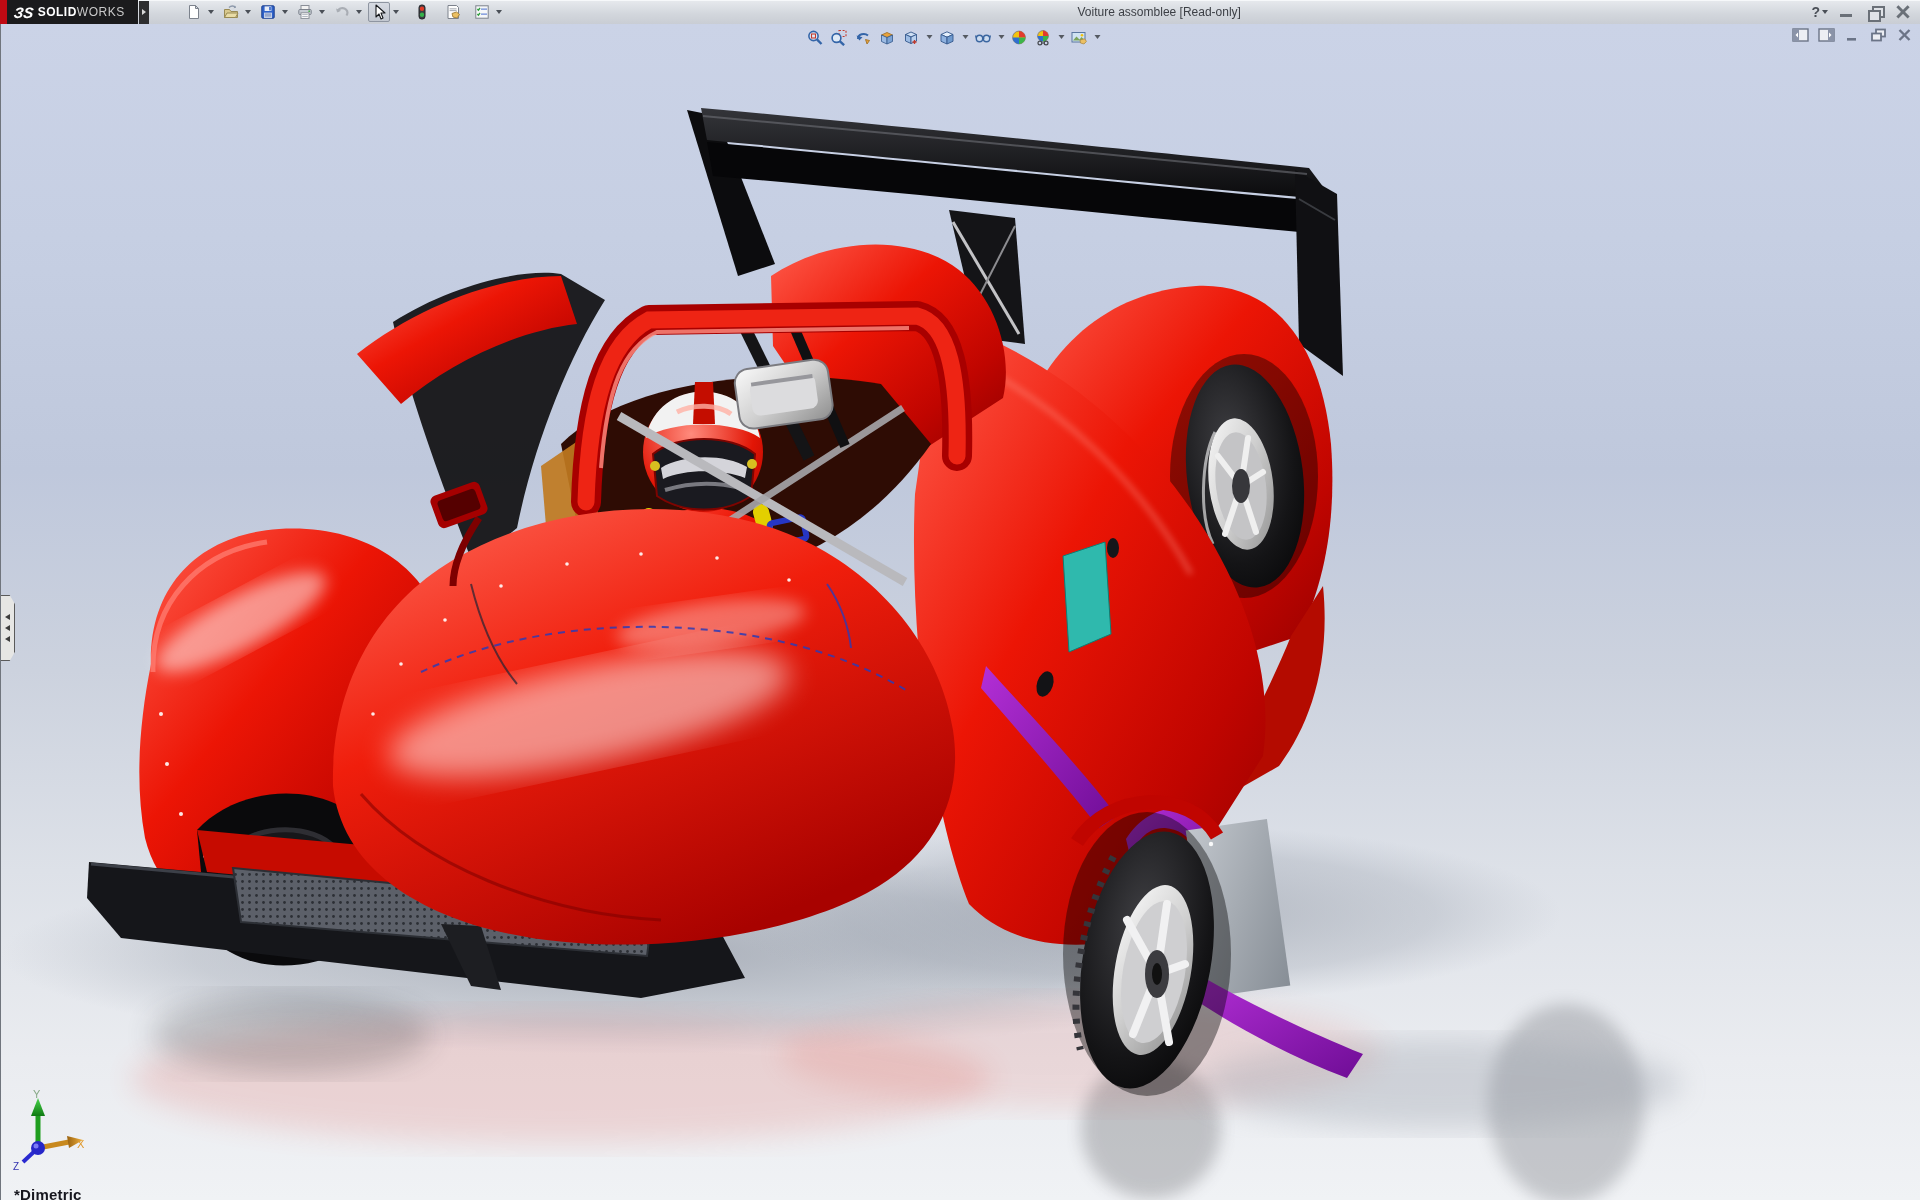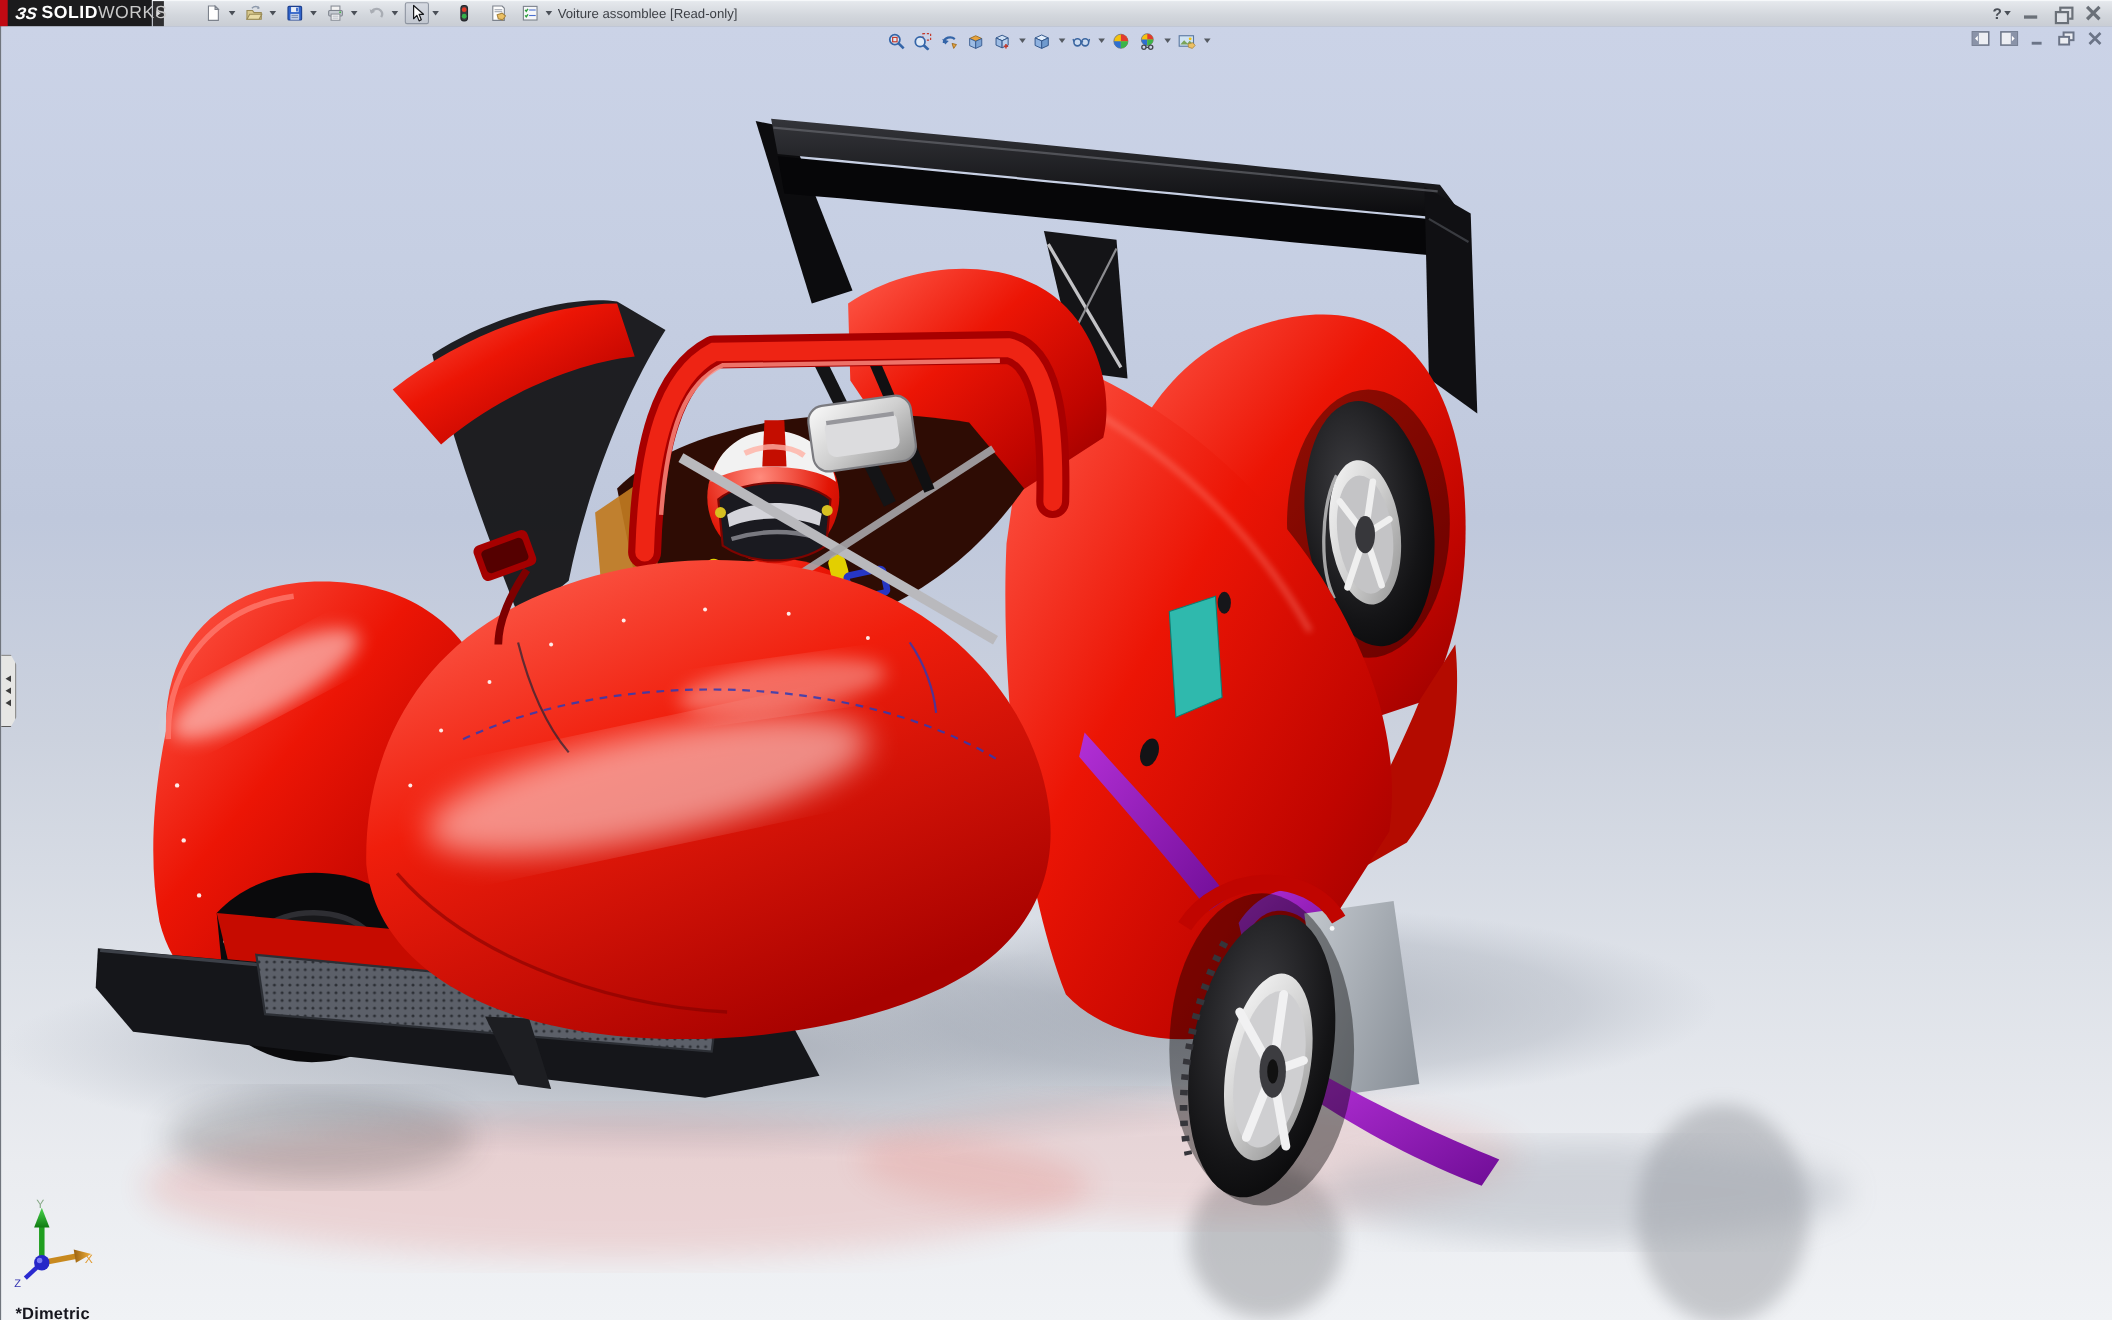--- a/index.html
+++ b/index.html
@@ -7,32 +7,32 @@
   #app{position:relative;width:1920px;height:1200px;}
 
   
   .titlebar{position:absolute;top:0;left:0;right:0;height:24px;
     background:linear-gradient(#e7eaee,#d2d6dc 60%,#c9cdd4);
     border-bottom:1px solid #9aa0a8;display:flex;align-items:center;}
   .titlebar::before{content:"";position:absolute;top:0;left:0;right:0;height:1px;background:#f6f8fa;}
   .logo{position:relative;height:24px;width:138px;background:#1b1b1d;display:flex;align-items:center;flex:0 0 auto;}
   .logo-red{position:absolute;left:0;top:0;bottom:0;width:7px;background:#c00a13;}
   .logo-mark{color:#fff;font-style:italic;font-weight:bold;font-size:15px;margin-left:14px;transform:skewX(-8deg);}
-  .logo-text{color:#fff;font-size:16px;font-weight:bold;letter-spacing:.5px;margin-left:4px;}
+  .logo-text{color:#fff;font-size:12px;font-weight:bold;letter-spacing:.5px;margin-left:4px;}
   .logo-text .lt{font-weight:normal;color:#c9c9c9;}
   .logo-arrow{width:10px;height:24px;background:#2e2e30;border:0;margin-left:1px;padding:0;
     display:flex;align-items:center;justify-content:center;flex:0 0 auto;}
   .logo-arrow::after{content:"";border-left:4px solid #d8d8d8;border-top:3px solid transparent;border-bottom:3px solid transparent;}
   .main-toolbar{display:flex;align-items:center;margin-left:34px;gap:1px;flex:0 0 auto;}
   .tb{display:flex;align-items:center;justify-content:center;width:22px;height:20px;background:transparent;border:1px solid transparent;padding:0;}
   .tb svg{width:16px;height:16px;display:block;}
   .tb.active{background:linear-gradient(#d6dae2,#c2c7d0);border:1px solid #8e95a1;border-radius:2px;}
   .dd{width:9px;height:20px;display:flex;align-items:center;justify-content:center;border:0;background:transparent;padding:0;margin-right:4px;}
   .dd::after{content:"";border-left:3.5px solid transparent;border-right:3.5px solid transparent;border-top:4px solid #4a4f57;}
-  .title-text{flex:1;font-size:12px;color:#3c3f45;white-space:nowrap;overflow:hidden;}
+  .title-text{flex:1;text-align:center;font-size:12px;color:#3c3f45;white-space:nowrap;overflow:hidden;}
   .win-controls{display:flex;align-items:center;gap:10px;margin-right:8px;flex:0 0 auto;color:#5b616b;}
   .help-btn{display:flex;align-items:center;gap:2px;background:none;border:0;color:#4a4f57;font-size:14px;font-weight:bold;padding:0;}
   .help-btn .caret{border-left:3.5px solid transparent;border-right:3.5px solid transparent;border-top:4px solid #4a4f57;display:inline-block;}
   .wc{width:18px;height:14px;background:none;border:0;padding:0;position:relative;}
   .wc-min::after{content:"";position:absolute;left:2px;right:4px;bottom:2px;height:3px;background:#6a7078;}
   .wc-restore::before{content:"";position:absolute;left:6px;top:1px;width:9px;height:8px;border:2px solid #6a7078;background:#dfe2e7;}
   .wc-restore::after{content:"";position:absolute;left:2px;top:5px;width:9px;height:8px;border:2px solid #6a7078;background:#dfe2e7;}
   .wc-close svg{position:absolute;inset:0;margin:auto;}
 
   

